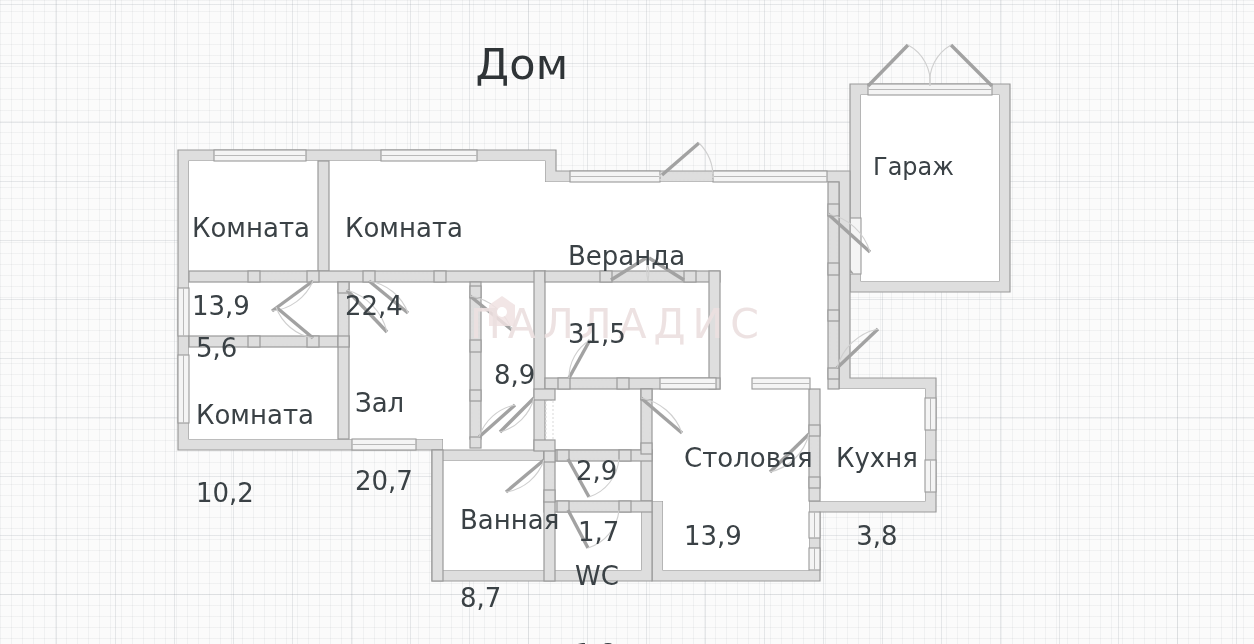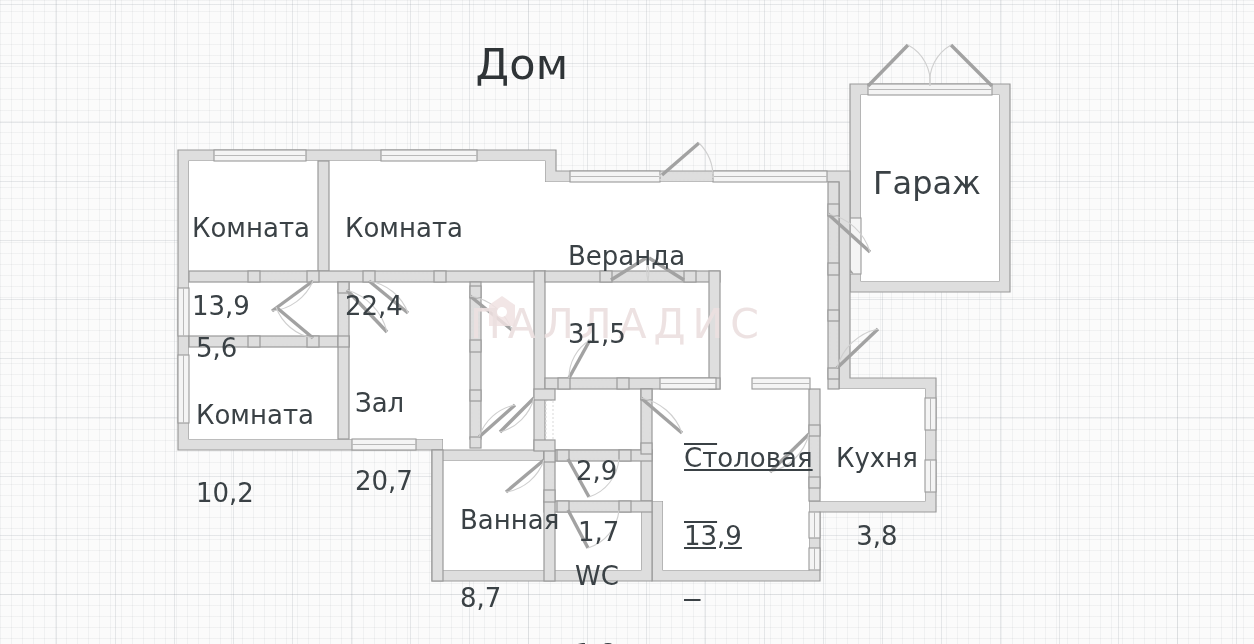--- a/index.html
+++ b/index.html
@@ -368,45 +368,48 @@
   <div class="room-label" style="left:345px; top:163px;">
     <span class="rl-name">Комната</span>
     <span class="rl-area">22,4</span>
   </div>
 
   <div class="room-label" style="left:568px; top:191px;">
     <span class="rl-name">Веранда</span>
     <span class="rl-area">31,5</span>
   </div>
 
-  <div class="room-label" style="left:873px; top:118px; font-size:32px;">
+  <div class="room-label" style="left:873px; top:102px; font-size:24px;">
     <span class="rl-name">Гараж</span>
   </div>
 
   <div class="room-label" style="left:196px; top:283px;">
     <span class="rl-area">5,6</span>
   </div>
 
   <div class="room-label" style="left:196px; top:350px;">
     <span class="rl-name">Комната</span>
     <span class="rl-area">10,2</span>
   </div>
 
   <div class="room-label" style="left:355px; top:338px;">
     <span class="rl-name">Зал</span>
     <span class="rl-area">20,7</span>
   </div>
 
+  <div class="room-label" style="left:494px; top:310px;">
+    <span class="rl-area">8,9</span>
+  </div>
 
 
   <div class="room-label" style="left:576px; top:406px;">
     <span class="rl-area">2,9</span>
   </div>
 
-  <div class="room-label" style="left:684px; top:393px;text-decoration:underline;">
+  <div class="room-label" style="left:684px; top:393px;">
     <span class="rl-name">Столовая</span>
     <span class="rl-area">13,9</span>
   </div>
 
   <div class="room-label" style="left:836px; top:393px;text-align:center;">
     <span class="rl-name">Кухня</span>
     <span class="rl-area">3,8</span>
   </div>
 
   <div class="room-label" style="left:460px; top:455px;">

